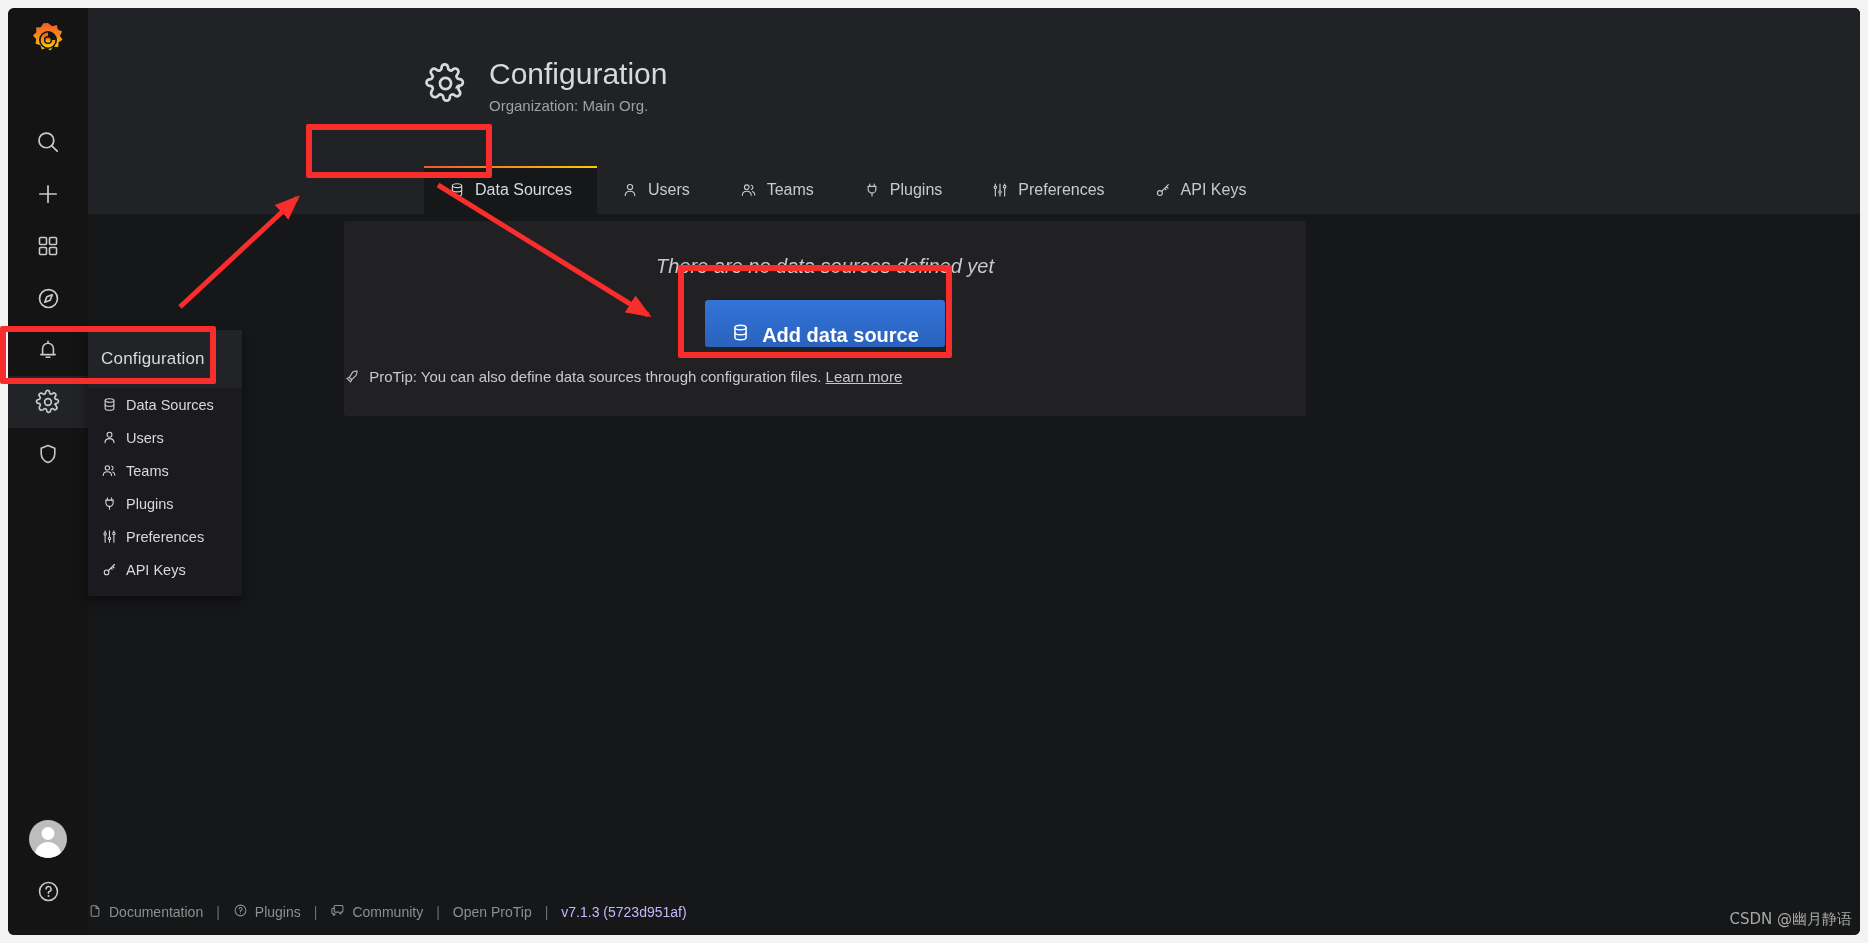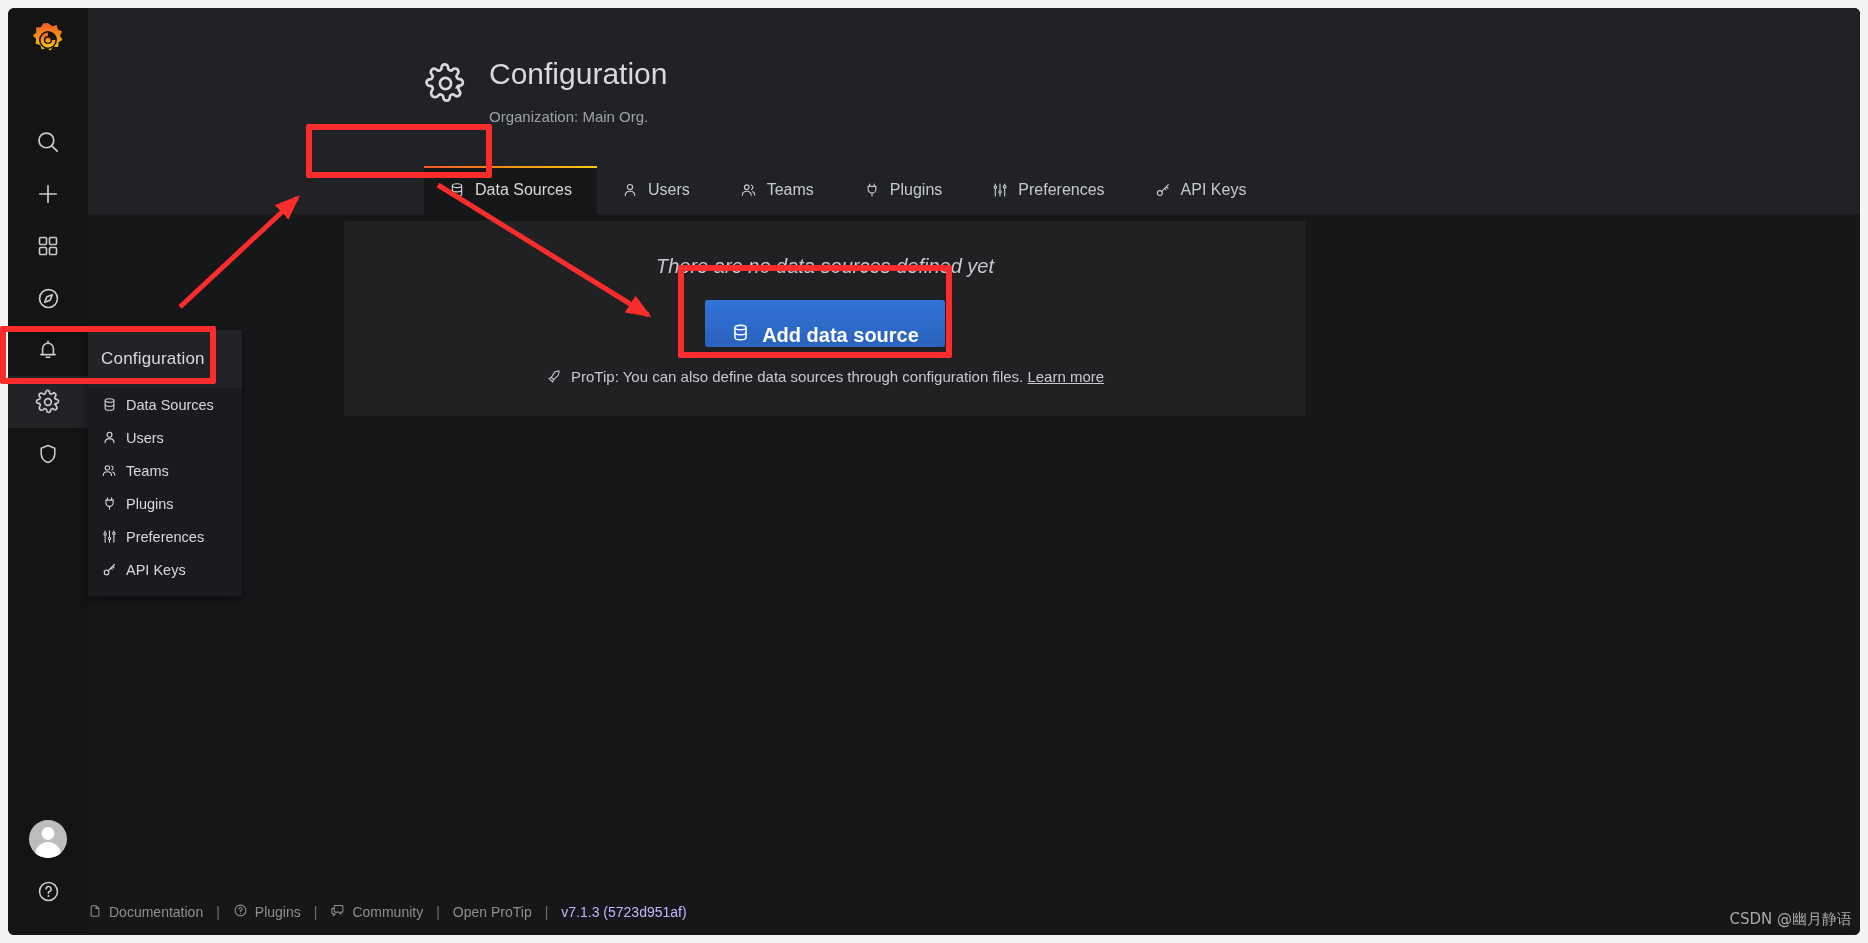--- a/index.html
+++ b/index.html
@@ -115,21 +115,21 @@
   .hdr-inner {
     position: absolute;
     left: 336px; top: 48px;
     display: flex; align-items: flex-start; gap: 22px;
   }
   .hdr-icon { margin-top: 6px; }
   .hdr-title {
     font-size: 30px; color: #d8d9da; font-weight: 400; line-height: 36px;
   }
   .hdr-sub {
-    font-size: 15px; color: #9fa1a4; margin-top: 16px;
+    font-size: 15px; color: #9fa1a4; margin-top: 5px;
   }
 
   
   #tabs {
     position: absolute;
     left: 336px; bottom: 0;
     display: flex; align-items: flex-end;
     height: 56px;
   }
   .tab {
@@ -181,21 +181,20 @@
     height: 47px;
     padding: 0 26px;
     background: linear-gradient(180deg,#3274d9 0%,#2a62bd 100%);
     border: none; border-radius: 3px;
     color: #fff;
     font-size: 20px; font-weight: bold;
     font-family: "Liberation Sans", sans-serif;
     cursor: pointer;
   }
   .protip {
-    text-align: center;
     margin-top: 21px;
     font-size: 15px;
     color: #c7c9cc;
   }
   .protip .rocket { display:inline-block; vertical-align:-3px; margin-right:5px; }
   .protip a { color: #c7c9cc; text-decoration: underline; }
 
   
   #footer {
     position: absolute;

